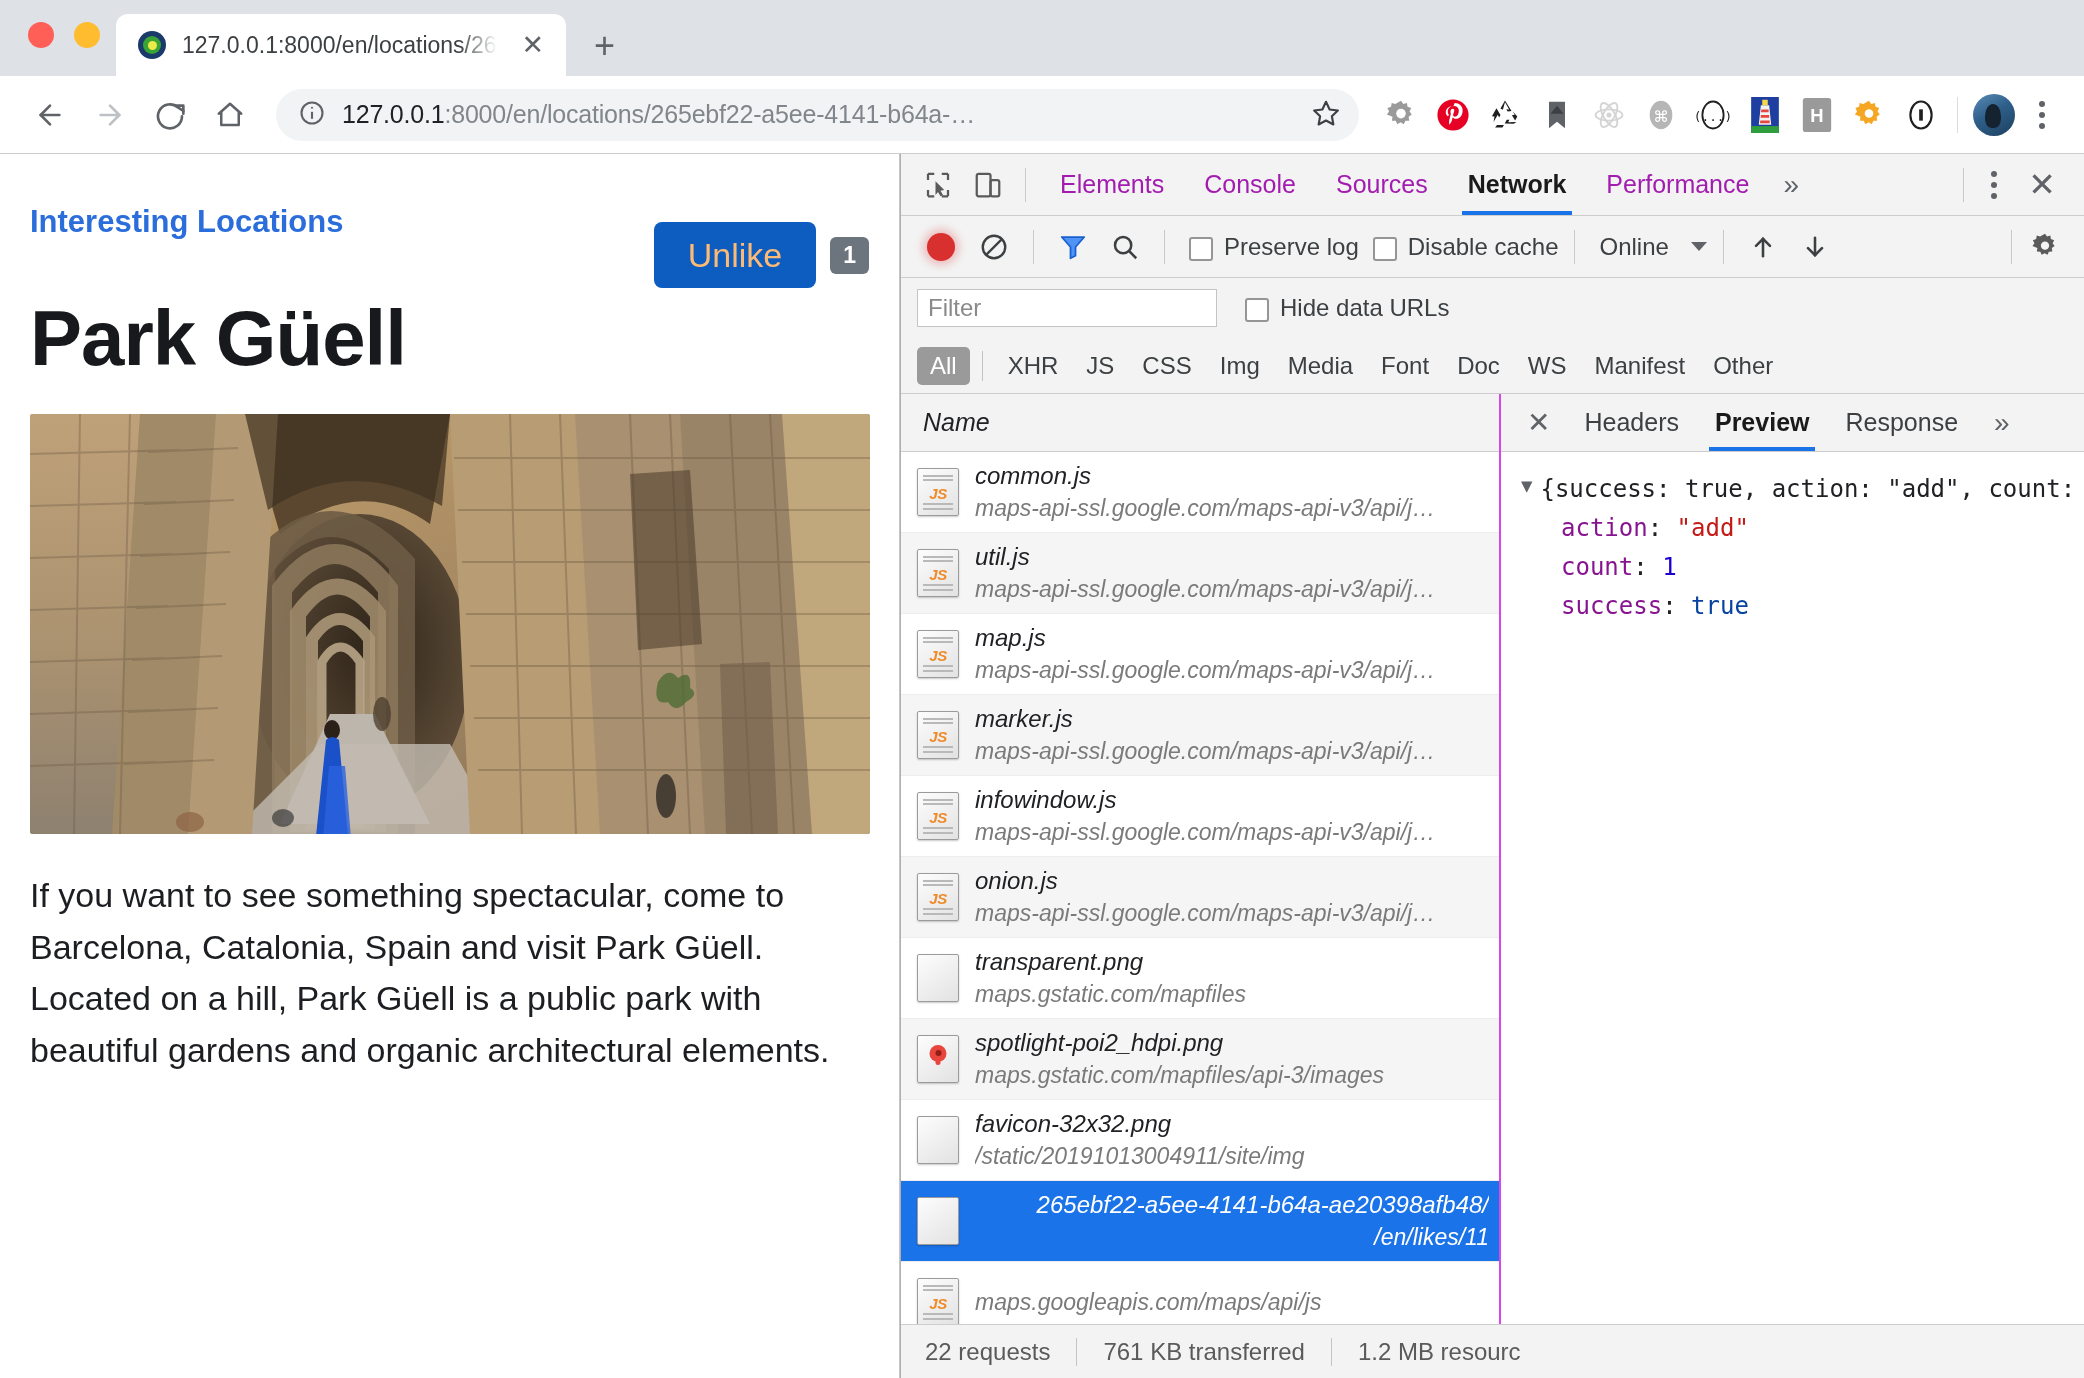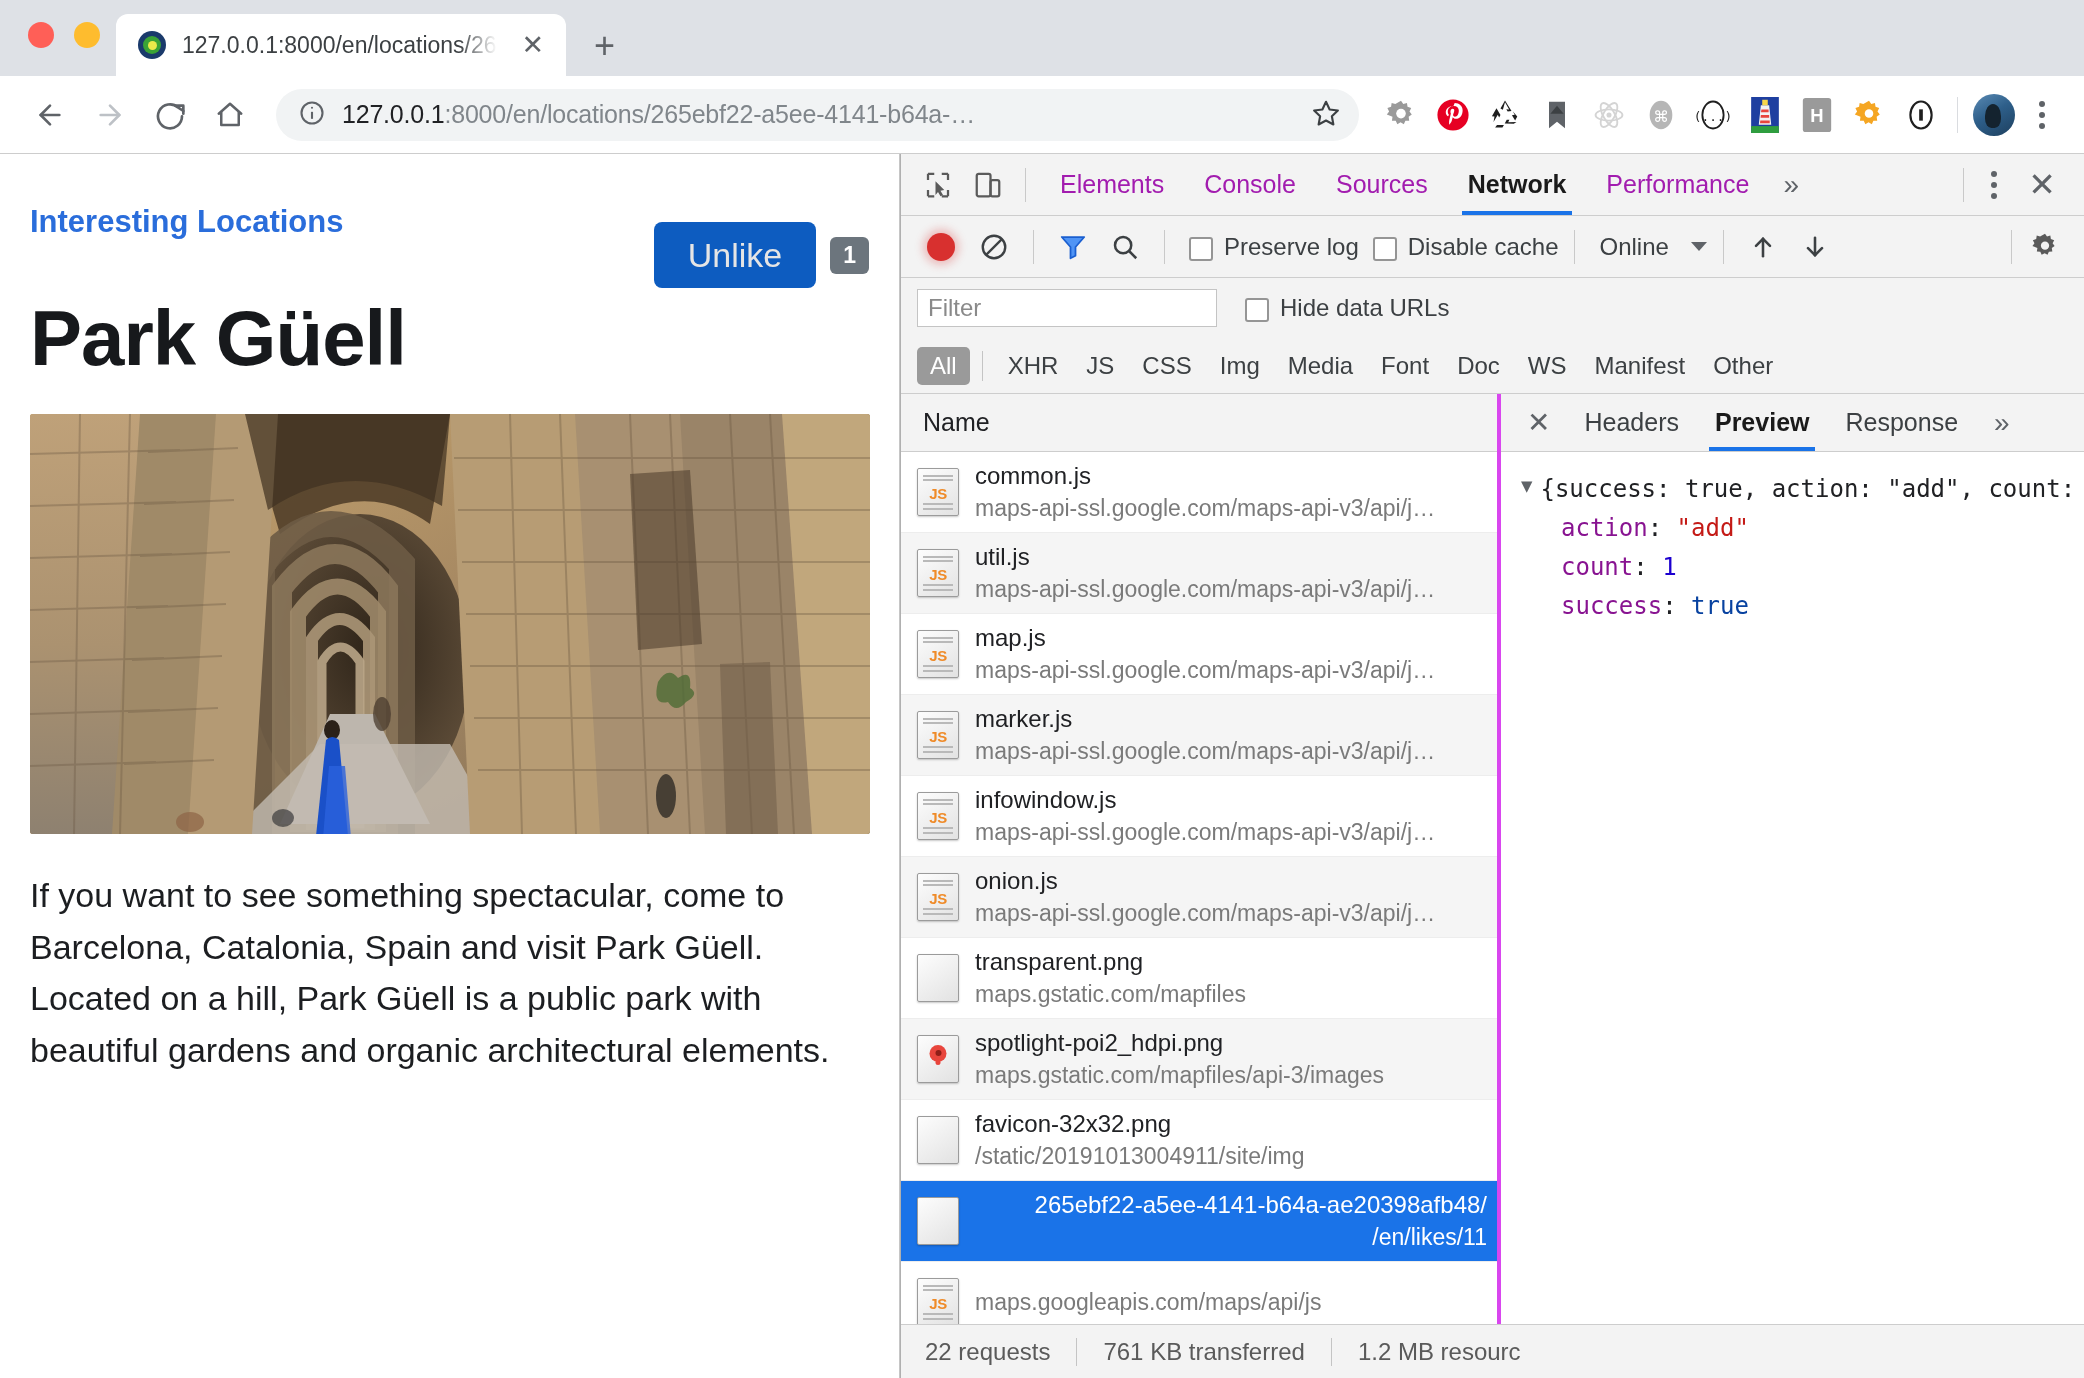--- a/index.html
+++ b/index.html
@@ -77,21 +77,21 @@
   
   .body-split { flex: 1; display: flex; min-height: 0; }
 
   
   .page { width: 900px; flex: 0 0 900px; background: #fff; padding: 50px 30px 0 30px;
     overflow: hidden; border-right: 1px solid #c6c6c6; }
   .page-head { display: flex; align-items: flex-start; justify-content: space-between; }
   .breadcrumb-link { font-size: 31px; color: #2a6ddb; font-weight: 600; }
   .like-wrap { display: flex; align-items: center; gap: 14px; margin-top: 18px; }
   .like-btn {
-    background: #0d5cc0; color: #e5e5e5; border: none; border-radius: 8px;
+    background: #0d5cc0; color: #fdba74; border: none; border-radius: 8px;
     font-size: 34px; padding: 16px 34px; font-family: inherit; line-height: 1;
   }
   .like-count {
     background: #6c757d; color: #fff; border-radius: 6px; font-size: 23px;
     font-weight: bold; padding: 7px 13px; line-height: 1;
   }
   .page-title { font-size: 78px; font-weight: bold; color: #17191c;
     letter-spacing: -1px; margin-top: 10px; line-height: 1.05; }
   .photo {
     width: 840px; height: 420px; margin-top: 34px; border-radius: 3px;
@@ -155,21 +155,21 @@
   }
   .type-pill { font-size: 24px; color: #3c4043; padding: 5px 13px;
     border-radius: 5px; white-space: nowrap; }
   .type-pill.active { background: #9a9a9a; color: #fff; }
   .type-sep { width: 1px; height: 30px; background: #c4c4c4; margin: 0 10px; }
 
   .dt-panes { flex: 1; display: flex; min-height: 0; }
 
   
   .req-pane { width: 600px; flex: 0 0 600px; display: flex; flex-direction: column;
-    border-right: 4px solid #d946ef; min-height: 0; }
+    border-right: 2px solid #d946ef; min-height: 0; font-style: italic; }
   .req-head { height: 58px; flex: 0 0 58px; background: #f3f3f3;
     border-bottom: 1px solid #cdcdcd; display: flex; align-items: center;
     padding: 0 22px; font-size: 25px; color: #202124; }
   .req-list { flex: 1; overflow: hidden; }
   .req-row { height: 81px; display: flex; align-items: center; gap: 16px;
     padding: 0 10px 0 16px; border-bottom: 1px solid #ededed; }
   .req-row.odd { background: #f5f5f5; }
   .req-row.selected { background: #1a73e8; }
   .req-row.selected .req-name, .req-row.selected .req-sub { color: #fff; }
   .file-icon { width: 42px; height: 48px; flex: 0 0 42px; position: relative;

